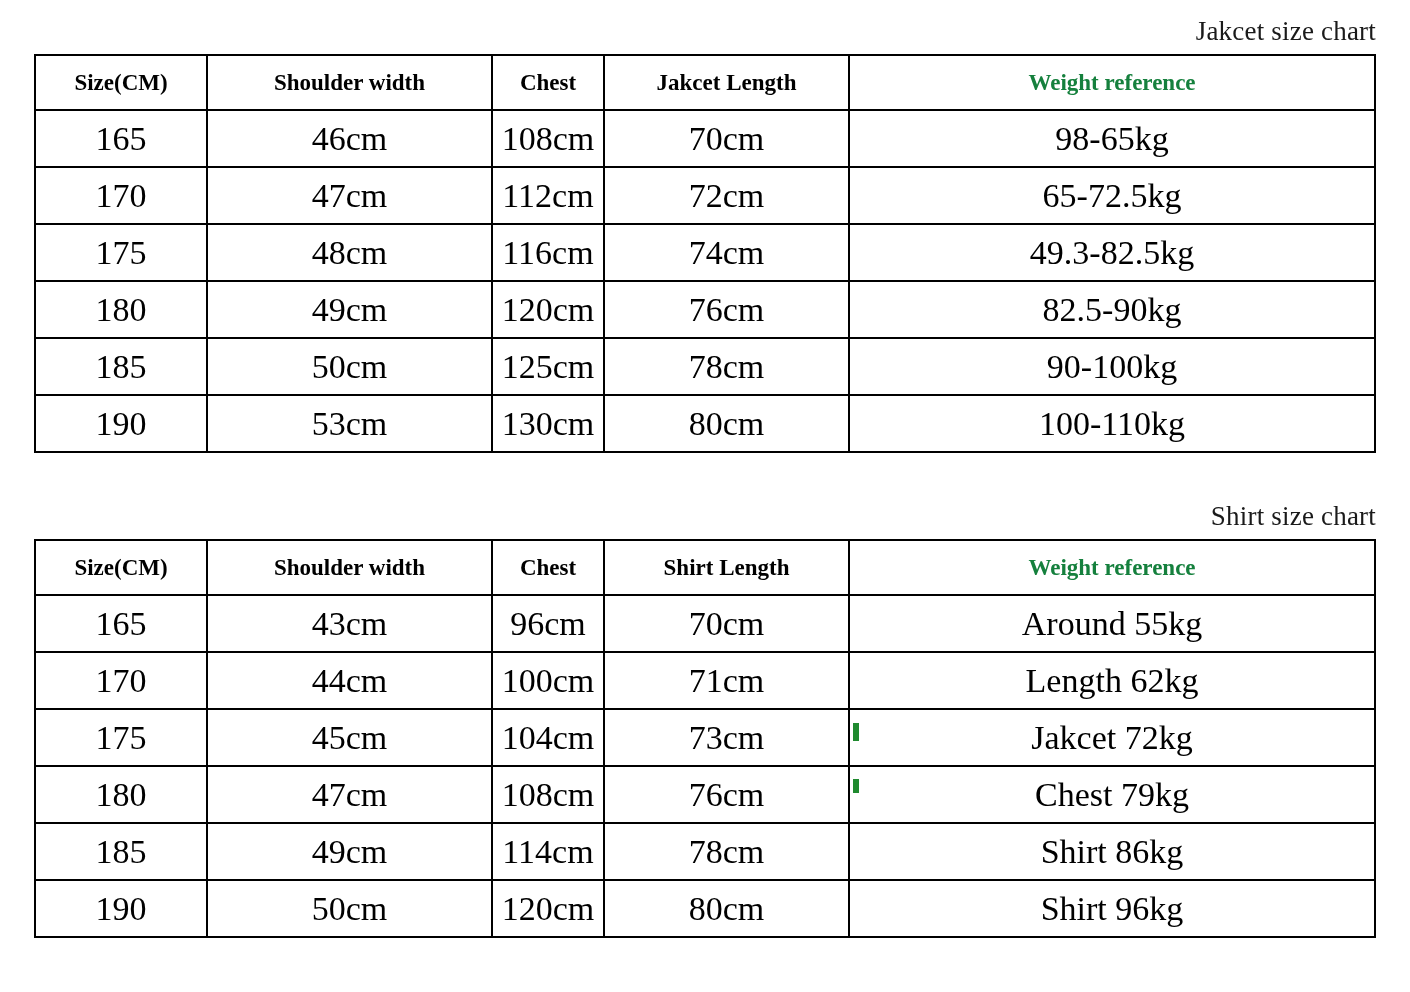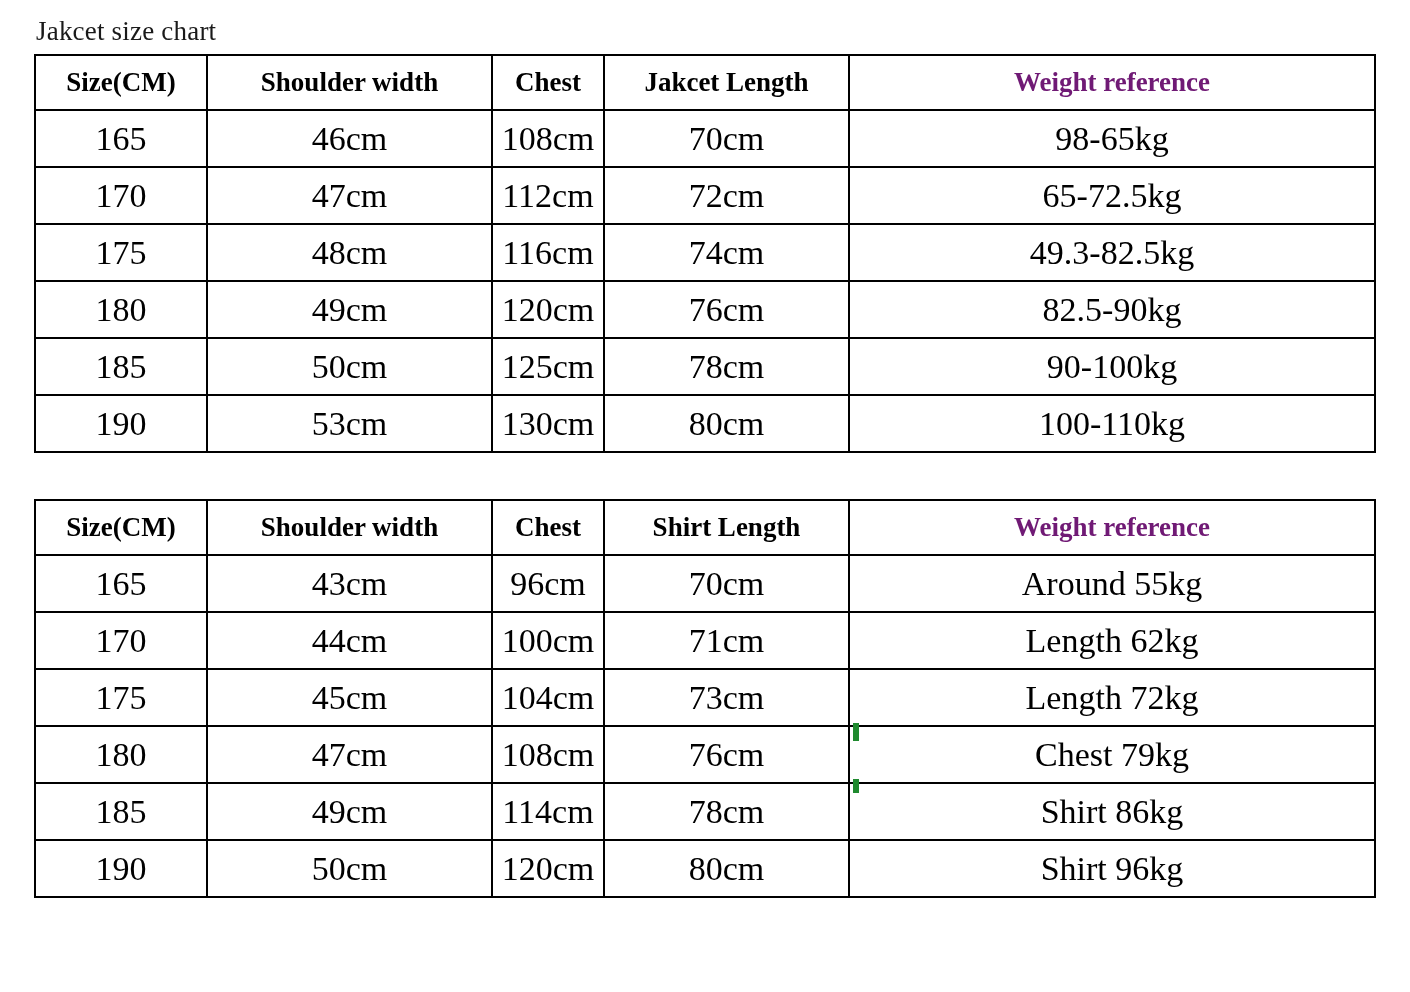--- a/index.html
+++ b/index.html
@@ -21,52 +21,53 @@
     box-sizing: border-box;
     padding: 14px 34px 0 34px;
   }
   .chart-title {
     font-family: "Liberation Serif", serif;
     font-size: 27px;
     line-height: 34px;
     color: #1a1a1a;
     letter-spacing: 0.2px;
     margin: 0 0 6px 2px;
+    text-align: right;
   }
   table.size-table {
     border-collapse: collapse;
     width: 1340px;
     table-layout: fixed;
     background: #ffffff;
   }
   table.size-table td, table.size-table th {
     border: 2px solid #000000;
     text-align: center;
     vertical-align: middle;
     font-family: "Liberation Serif", serif;
     padding: 0;
   }
   table.size-table thead th {
     height: 53px;
-    font-size: 27px;
+    font-size: 23px;
     font-weight: bold;
   }
   table.size-table tbody td {
     height: 55px;
     font-size: 34px;
     font-weight: normal;
   }
   .col-size    { width: 172px; }
   .col-shoulder{ width: 285px; }
   .col-chest   { width: 112px; }
   .col-length  { width: 245px; }
   .col-weight  { width: 526px; }
 
   .weight-head {
-    color: #701a75;
+    color: #15803d;
     font-weight: bold;
   }
   .size-cell-bold { font-weight: bold; }
 
   .spacer { height: 46px; }
 
   
   .green-mark {
     position: absolute;
     background: #1f8a2f;
@@ -141,20 +142,21 @@
         <td>53cm</td>
         <td>130cm</td>
         <td>80cm</td>
         <td>100-110kg</td>
       </tr>
     </tbody>
   </table>
 
   <div class="spacer"></div>
 
+  <div class="chart-title">Shirt size chart</div>
 
   <table class="size-table">
     <colgroup>
       <col class="col-size">
         <col class="col-shoulder">
         <col class="col-chest">
         <col class="col-length">
         <col class="col-weight">
     </colgroup>
     <thead>
@@ -179,21 +181,21 @@
         <td>44cm</td>
         <td>100cm</td>
         <td>71cm</td>
         <td>Length 62kg</td>
       </tr>
       <tr>
         <td>175</td>
         <td>45cm</td>
         <td>104cm</td>
         <td>73cm</td>
-        <td>Length 72kg</td>
+        <td>Jakcet 72kg</td>
       </tr>
       <tr>
         <td>180</td>
         <td>47cm</td>
         <td>108cm</td>
         <td>76cm</td>
         <td>Chest 79kg</td>
       </tr>
       <tr>
         <td>185</td>

